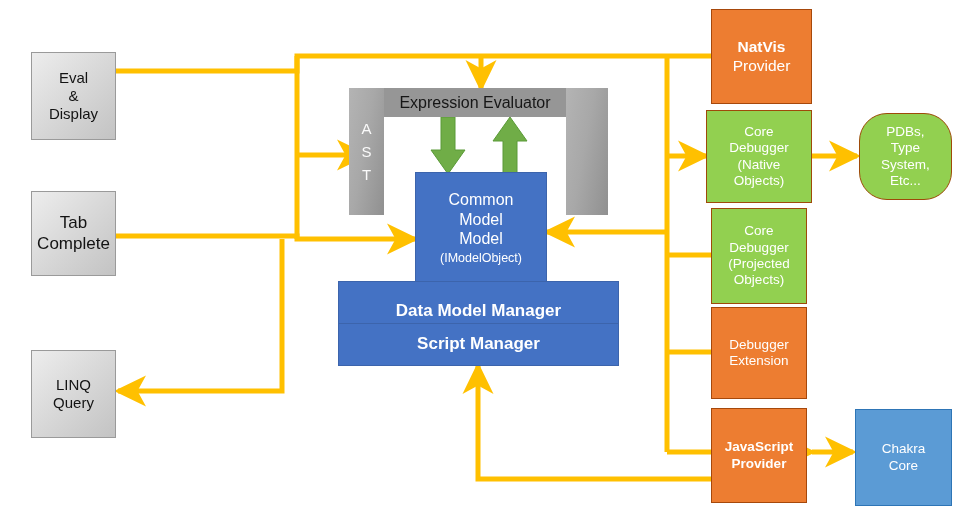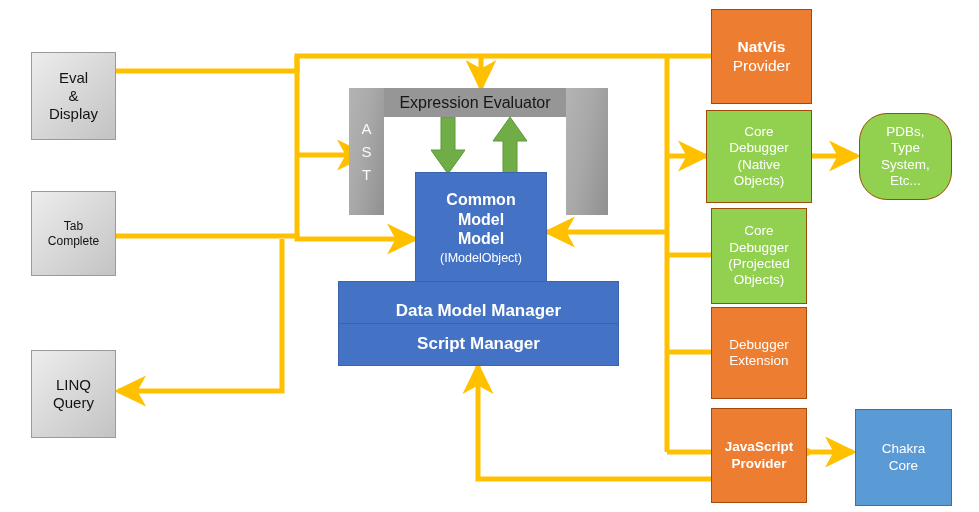--- a/index.html
+++ b/index.html
@@ -38,30 +38,30 @@
   }
   .node .ln { display: block; width: 100%; }
 
   
   .gray {
     background: linear-gradient(135deg, #EDEDED 0%, #DCDCDC 40%, #C3C3C3 100%);
     border: 1px solid #9A9A9A;
     color: #131313;
     font-size: 15px;
   }
-  .gray.small { font-size: 12px; }
+  .gray.small { font-size: 17px; }
 
   
   .blue {
     background: #4472C4;
     border: 1px solid #3C64AC;
     color: #ffffff;
   }
   .blue .big {
-    font-weight: bold;
+    font-weight: normal;
     font-size: 16px;
   }
   .blue .sub {
     font-size: 12.5px;
     font-weight: normal;
     margin-top: 2px;
   }
   .bar {
     background: #4472C4;
     border: 1px solid #3C64AC;

